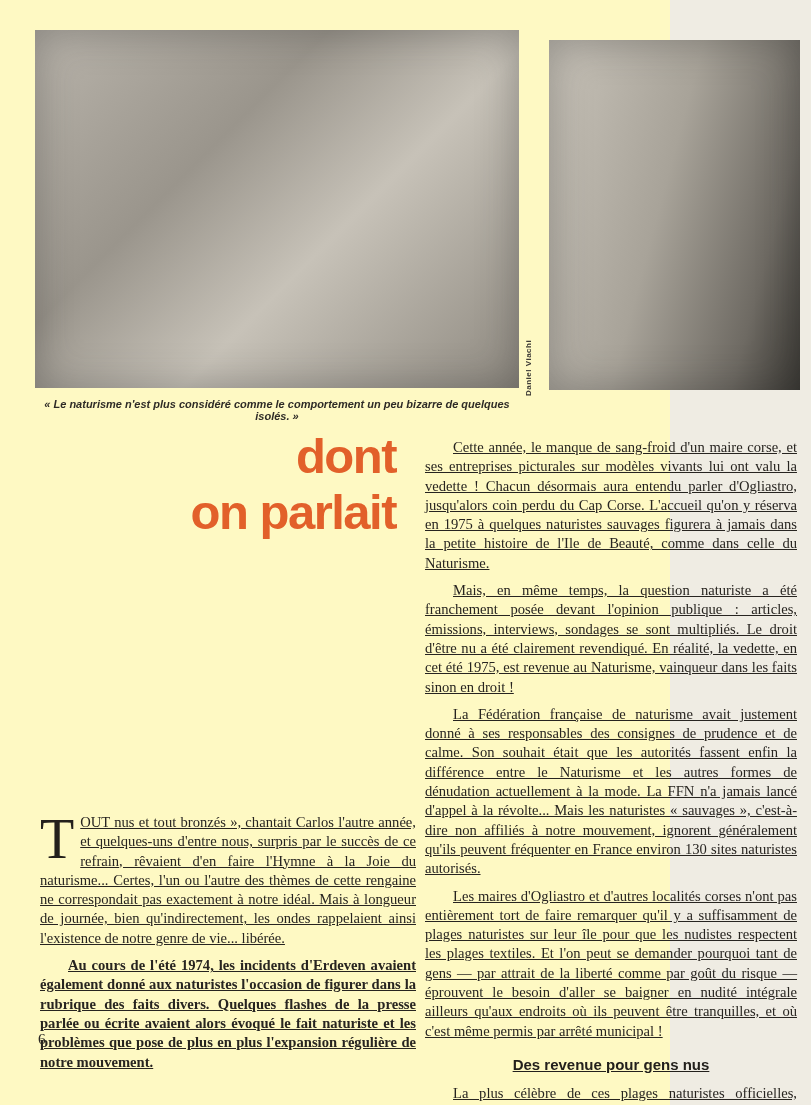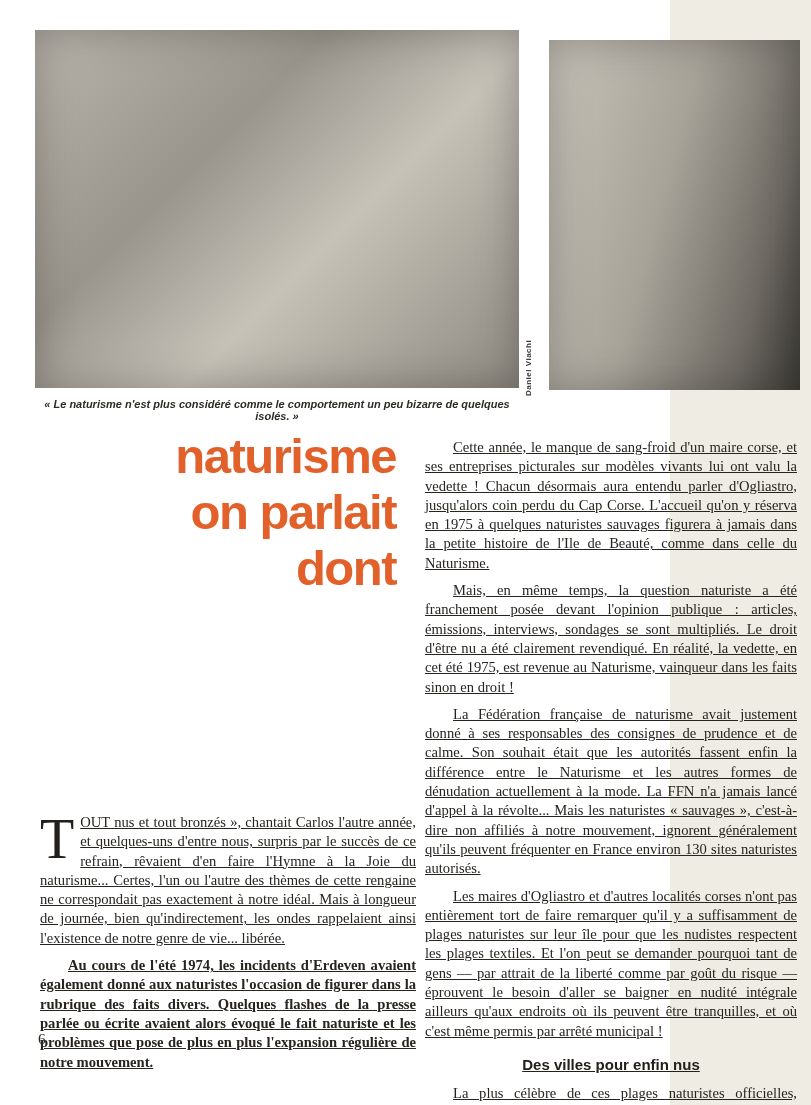--- a/index.html
+++ b/index.html
@@ -5,21 +5,21 @@
   html,body{margin:0;padding:0;}
   body{
     width:811px;height:1105px;
     background:#efece3;
     font-family:"Liberation Serif", serif;
     position:relative;
     overflow:hidden;
   }
   .page{
     position:absolute;left:0;top:0;width:670px;height:1105px;
-    background:#ffffff;
+    background:#fef9c3;
   }
   
   .photo{
     position:absolute;
     background:linear-gradient(135deg,#b9b4ab 0%,#9a958c 35%,#c7c2b8 60%,#8e8980 100%);
     box-shadow:inset 0 0 40px rgba(40,40,40,.35);
   }
   .photo-left{left:35px;top:30px;width:484px;height:358px;}
   .photo-right{
     left:549px;top:40px;width:251px;height:350px;
@@ -90,31 +90,30 @@
 <div class="page">
 
   <div class="photo photo-left"></div>
   <div class="photo photo-right"></div>
 
   <div class="photo-credit">Daniel Viachi</div>
 
   <div class="caption">« Le naturisme n'est plus considéré comme le comportement un peu bizarre de quelques isolés. »</div>
 
   <div class="headline">
-    <span class="hl-line">naturisme</span>
+    <span class="hl-line">dont</span>
     <span class="hl-line">on parlait</span>
-    <span class="hl-line">dont</span>
   </div>
 
   <div class="col col-right">
     <p>Cette année, le manque de sang-froid d'un maire corse, et ses entreprises picturales sur modèles vivants lui ont valu la vedette ! Chacun désormais aura entendu parler d'Ogliastro, jusqu'alors coin perdu du Cap Corse. L'accueil qu'on y réserva en 1975 à quelques naturistes sauvages figurera à jamais dans la petite histoire de l'Ile de Beauté, comme dans celle du Naturisme.</p>
     <p>Mais, en même temps, la question naturiste a été franchement posée devant l'opinion publique : articles, émissions, interviews, sondages se sont multipliés. Le droit d'être nu a été clairement revendiqué. En réalité, la vedette, en cet été 1975, est revenue au Naturisme, vainqueur dans les faits sinon en droit !</p>
     <p>La Fédération française de naturisme avait justement donné à ses responsables des consignes de prudence et de calme. Son souhait était que les autorités fassent enfin la différence entre le Naturisme et les autres formes de dénudation actuellement à la mode. La FFN n'a jamais lancé d'appel à la révolte... Mais les naturistes « sauvages », c'est-à-dire non affiliés à notre mouvement, ignorent généralement qu'ils peuvent fréquenter en France environ 130 sites naturistes autorisés.</p>
     <p>Les maires d'Ogliastro et d'autres localités corses n'ont pas entièrement tort de faire remarquer qu'il y a suffisamment de plages naturistes sur leur île pour que les nudistes respectent les plages textiles. Et l'on peut se demander pourquoi tant de gens — par attrait de la liberté comme par goût du risque — éprouvent le besoin d'aller se baigner en nudité intégrale ailleurs qu'aux endroits où ils peuvent être tranquilles, et où c'est même permis par arrêté municipal !</p>
-    <p class="subhead">Des villes pour enfin nus</p>
+    <p class="subhead">Des revenue pour gens nus</p>
     <p>La plus célèbre de ces plages naturistes officielles, Montalivet, célèbrait le 12 juillet ses vingt-cinq ans d'existence. La télévision régionale nous en a offert quelques images le mardi 5 août dernier. Chaque année, quelque 30 000 naturistes du monde entier y séjournent. La population de l'ensemble naturiste du cap d'Agde et de Sérignan-</p>
   </div>
 
   <div class="col col-left">
     <p class="lead"><span class="dropcap">T</span><span>OUT nus et tout bronzés », chantait Carlos l'autre année, et quelques-uns d'entre nous, surpris par le succès de ce refrain, rêvaient d'en faire l'Hymne à la Joie du naturisme... Certes, l'un ou l'autre des thèmes de cette rengaine ne correspondait pas exactement à notre idéal. Mais à longueur de journée, bien qu'indirectement, les ondes rappelaient ainsi l'existence de notre genre de vie... libérée.</span></p>
     <p class="bold-para">Au cours de l'été 1974, les incidents d'Erdeven avaient également donné aux naturistes l'occasion de figurer dans la rubrique des faits divers. Quelques flashes de la presse parlée ou écrite avaient alors évoqué le fait naturiste et les problèmes que pose de plus en plus l'expansion régulière de notre mouvement.</p>
   </div>
 
   <div class="page-number">6</div>
 

